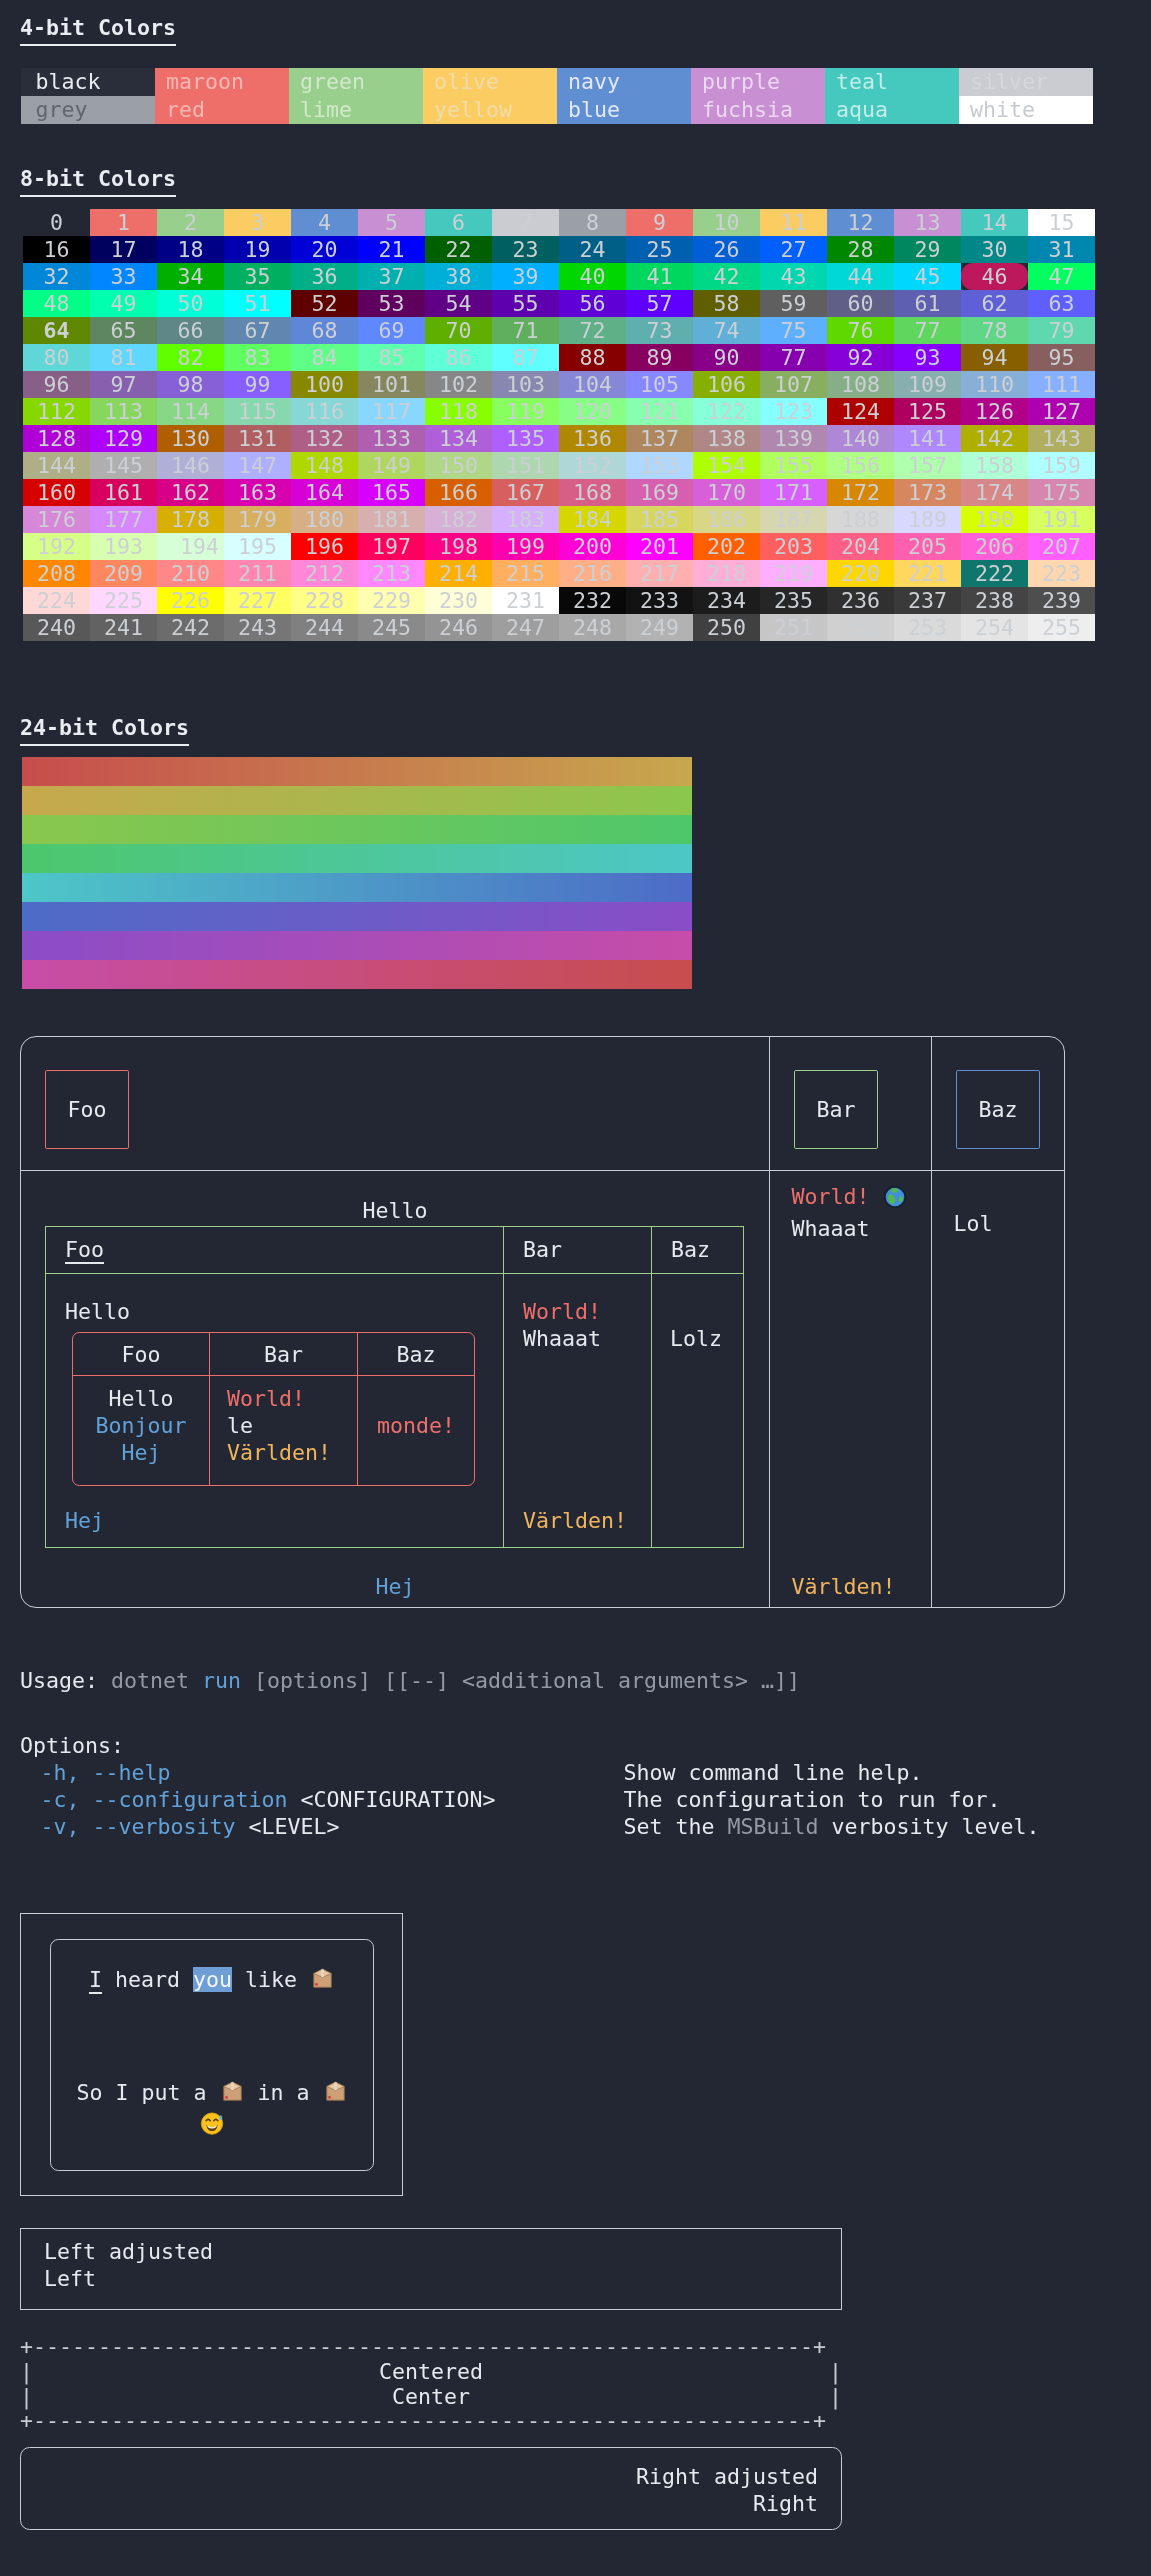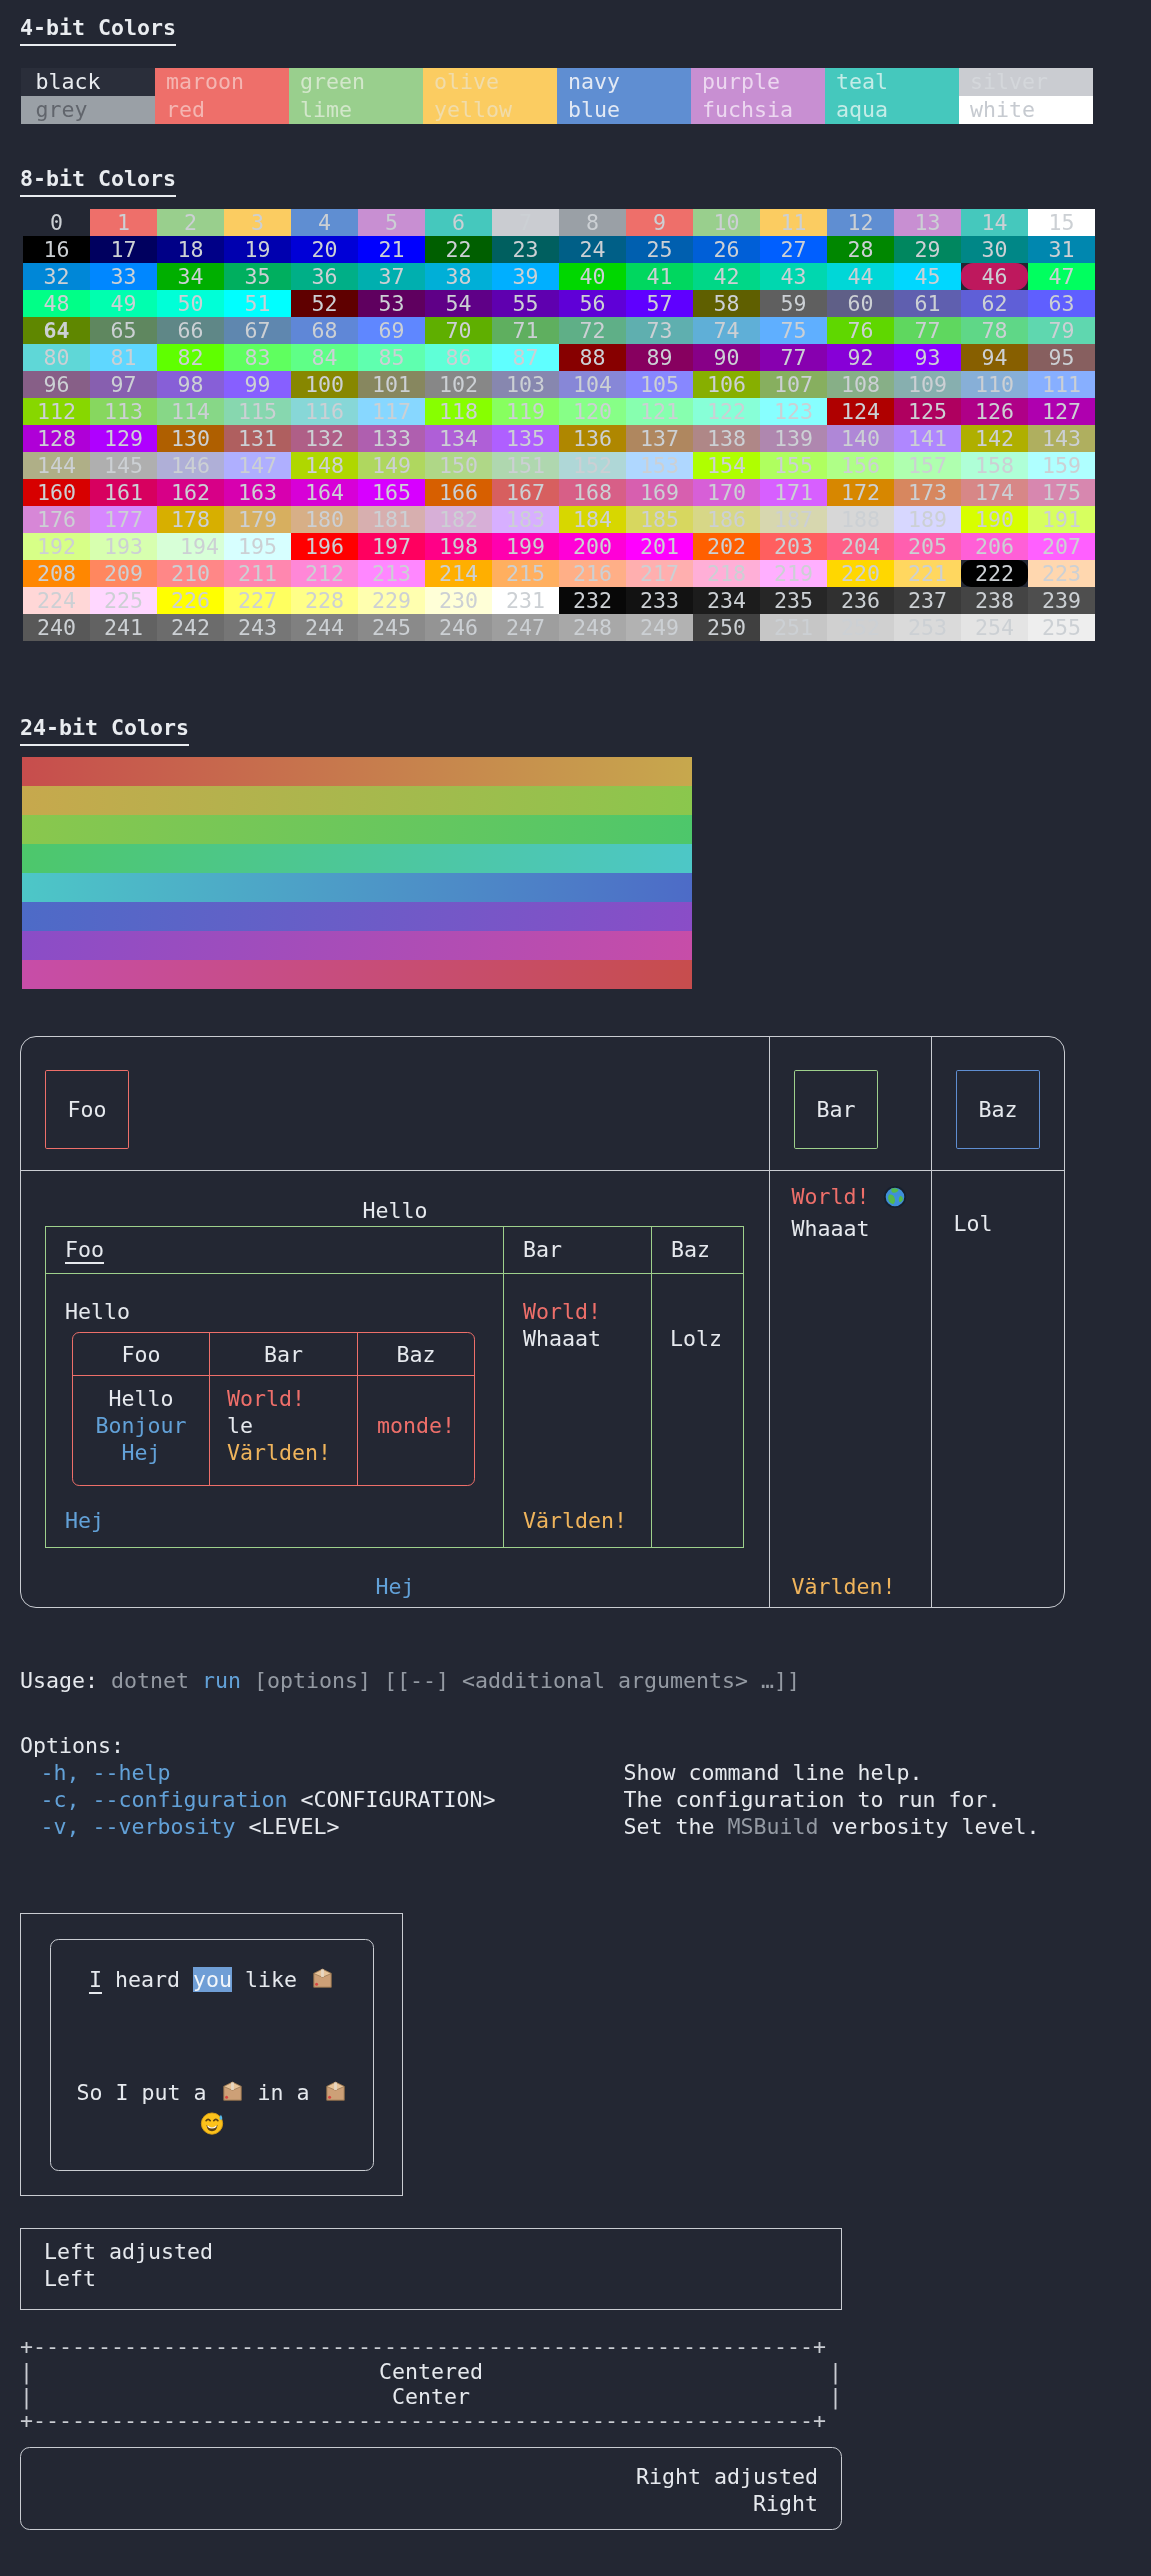--- a/index.html
+++ b/index.html
@@ -366,21 +366,21 @@
       <div class="g8 t" style="background: rgb(255, 135, 215); color: rgb(204, 208, 212);">212</div>
       <div class="g8 t" style="background: rgb(255, 135, 255); color: rgb(204, 208, 212);">213</div>
       <div class="g8 t" style="background: rgb(255, 175, 0); color: rgb(204, 208, 212);">214</div>
       <div class="g8 t" style="background: rgb(255, 175, 95); color: rgb(204, 208, 212);">215</div>
       <div class="g8 t" style="background: rgb(255, 175, 135); color: rgb(204, 208, 212);">216</div>
       <div class="g8 t" style="background: rgb(255, 175, 175); color: rgb(204, 208, 212);">217</div>
       <div class="g8 t" style="background: rgb(255, 175, 215); color: rgb(204, 208, 212);">218</div>
       <div class="g8 t" style="background: rgb(255, 175, 255); color: rgb(204, 208, 212);">219</div>
       <div class="g8 t" style="background: rgb(255, 215, 0); color: rgb(204, 208, 212);">220</div>
       <div class="g8 t" style="background: rgb(255, 215, 95); color: rgb(204, 208, 212);">221</div>
-      <div class="g8 t" style="background: #000000; color: rgb(204, 208, 212); border-radius: 10px;">222</div>
+      <div class="g8 t" style="background: #0f766e; color: rgb(204, 208, 212);">222</div>
       <div class="g8 t" style="background: rgb(255, 215, 175); color: rgb(204, 208, 212);">223</div>
       <div class="g8 t" style="background: rgb(255, 215, 215); color: rgb(204, 208, 212);">224</div>
       <div class="g8 t" style="background: rgb(255, 215, 255); color: rgb(204, 208, 212);">225</div>
       <div class="g8 t" style="background: rgb(255, 255, 0); color: rgb(204, 208, 212);">226</div>
       <div class="g8 t" style="background: rgb(255, 255, 95); color: rgb(204, 208, 212);">227</div>
       <div class="g8 t" style="background: rgb(255, 255, 135); color: rgb(204, 208, 212);">228</div>
       <div class="g8 t" style="background: rgb(255, 255, 175); color: rgb(204, 208, 212);">229</div>
       <div class="g8 t" style="background: rgb(255, 255, 215); color: rgb(204, 208, 212);">230</div>
       <div class="g8 t" style="background: rgb(255, 255, 255); color: rgb(204, 208, 212);">231</div>
       <div class="g8 t" style="background: rgb(8, 8, 8); color: rgb(204, 208, 212);">232</div>

